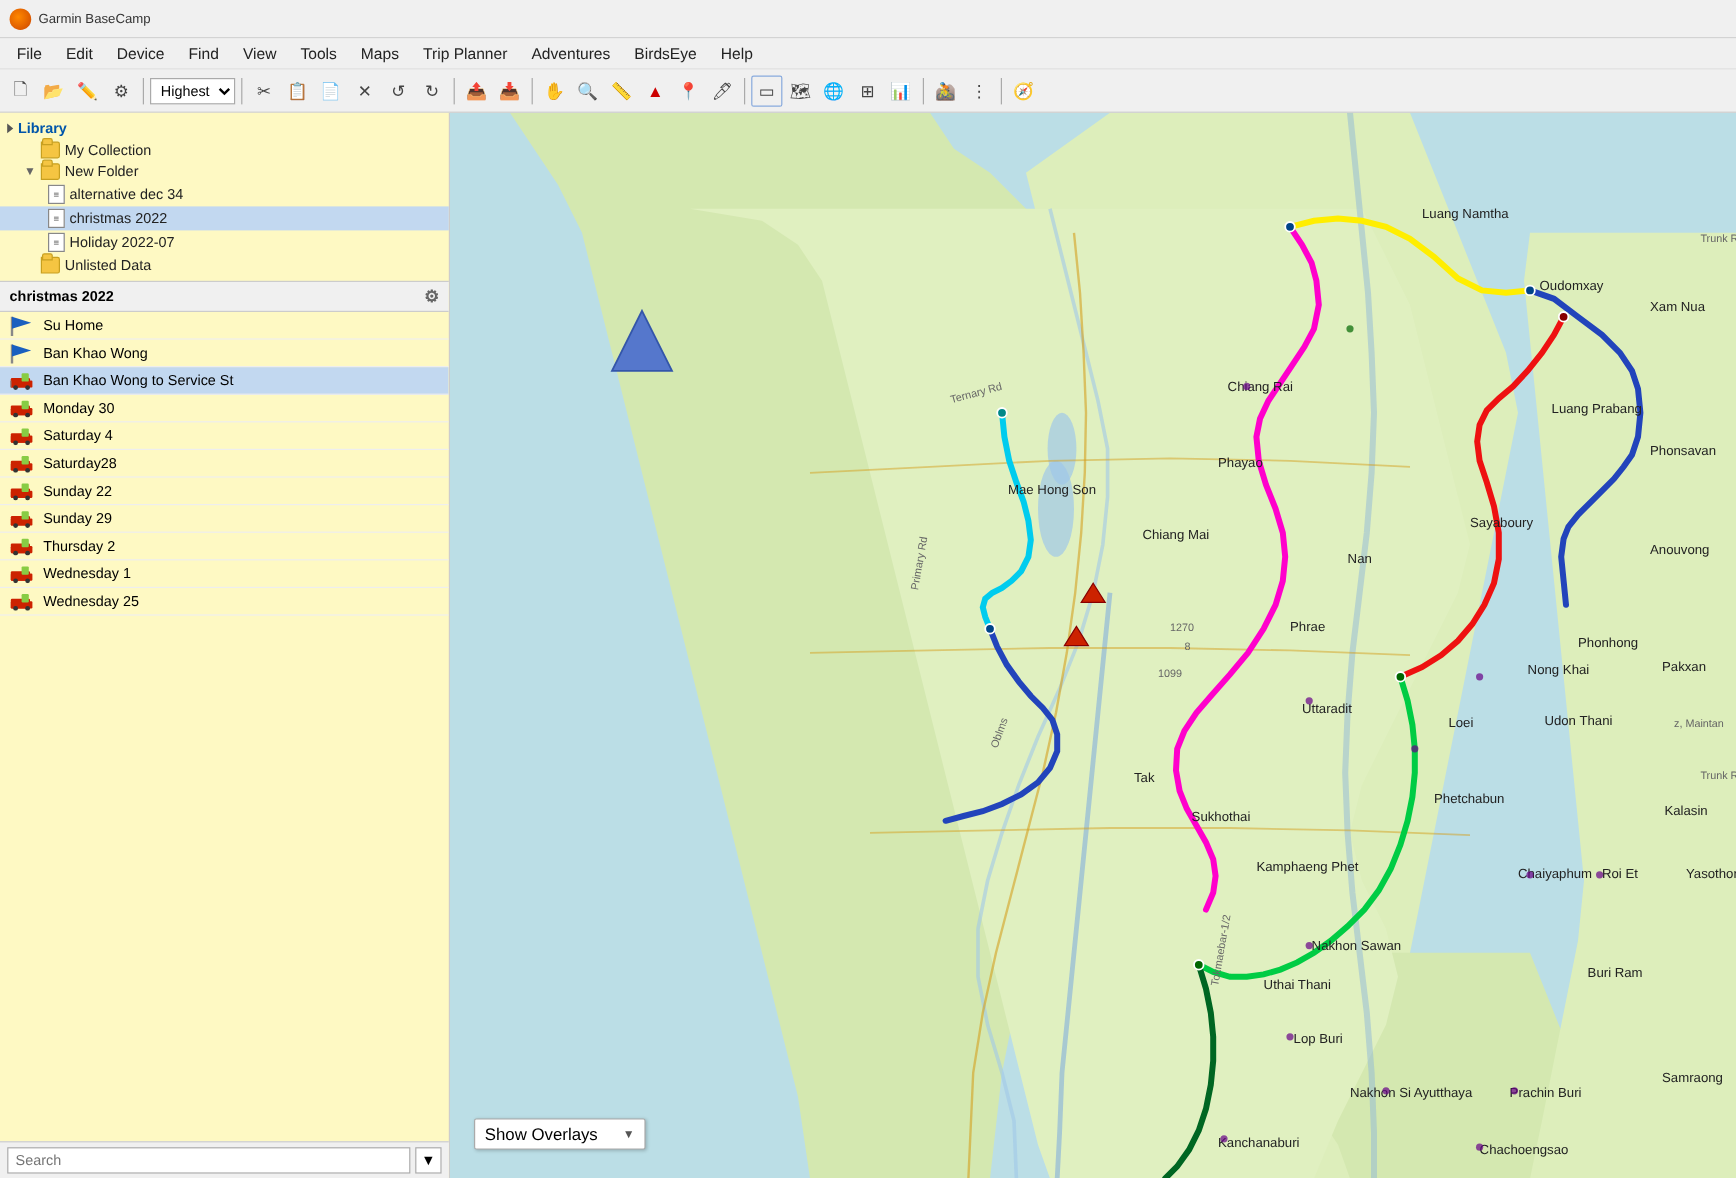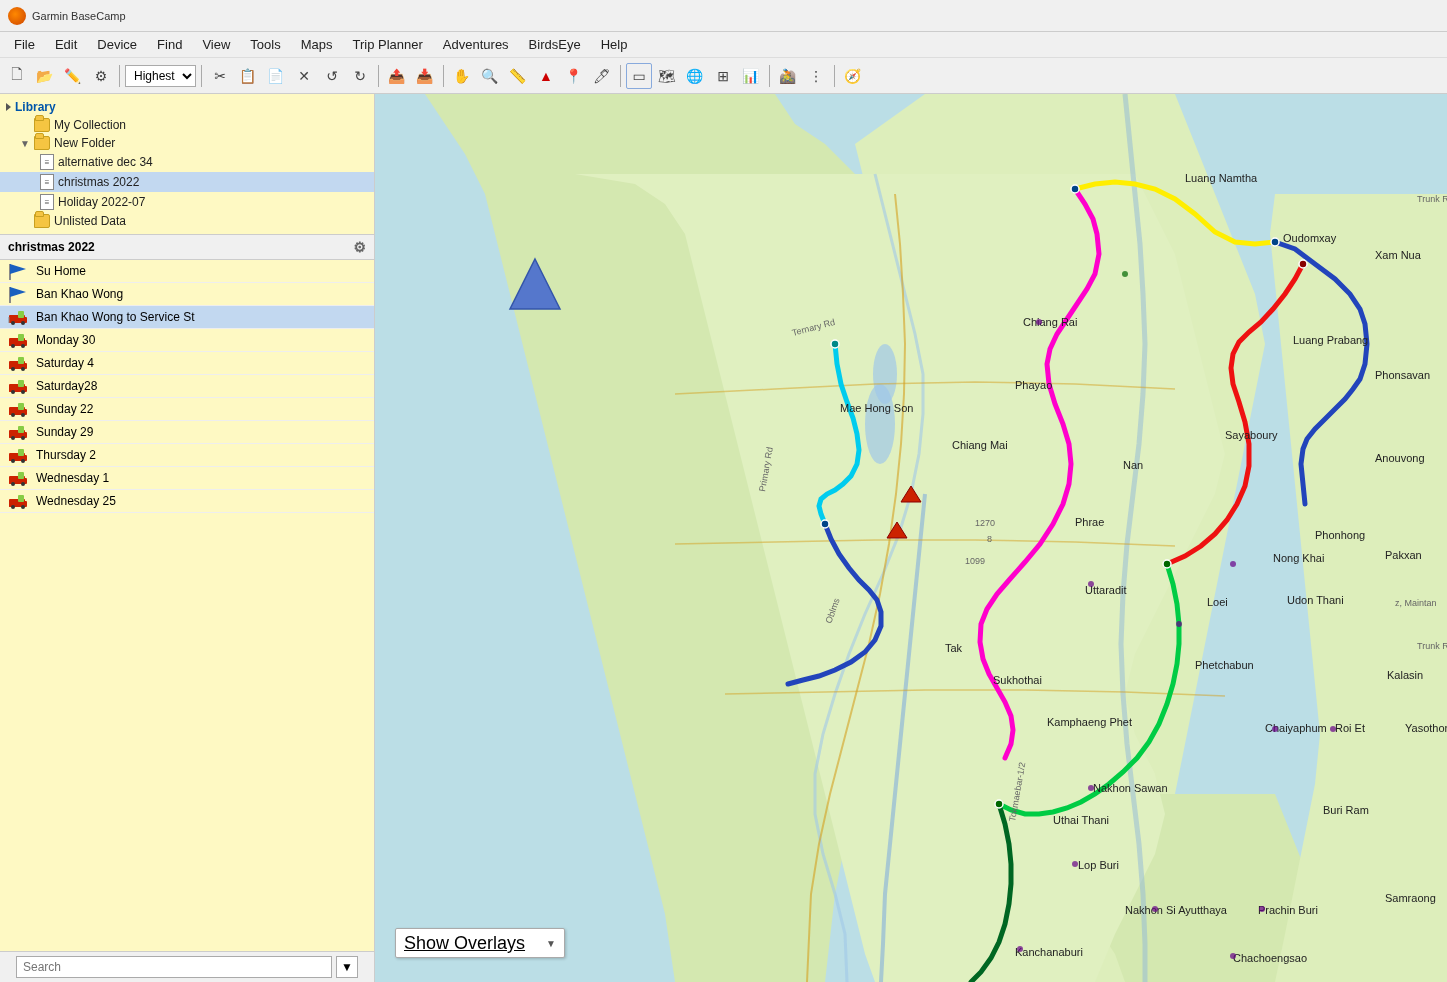--- a/index.html
+++ b/index.html
@@ -183,21 +183,21 @@
     .xmas-item .item-icon {
       width: 22px; height: 16px;
       margin-right: 6px;
       flex-shrink: 0;
     }
 
     
     #search-bar {
       display: flex;
       align-items: center;
-      padding: 4px 16px;
+      padding: 4px 6px;
       background: #f0f0f0;
       border-top: 1px solid #ccc;
       gap: 4px;
     }
     #search-input {
       flex: 1;
       height: 22px;
       border: 1px solid #aaa;
       padding: 0 6px;
       font-size: 12px;
@@ -235,25 +235,24 @@
       border-radius: 2px;
       font-size: 13px;
       padding: 4px 8px;
       cursor: pointer;
       gap: 6px;
       box-shadow: 1px 1px 3px rgba(0,0,0,0.2);
     }
     #show-overlays select {
       border: none;
       background: transparent;
-      font-size: 18px;
+      font-size: 14px;
       cursor: pointer;
       appearance: none;
       padding-right: 14px;
-      text-decoration: underline;
     }
     .overlay-arrow {
       font-size: 10px;
       color: #555;
     }
   </style>
 </head>
 <body>
 
 <div id="titlebar">

